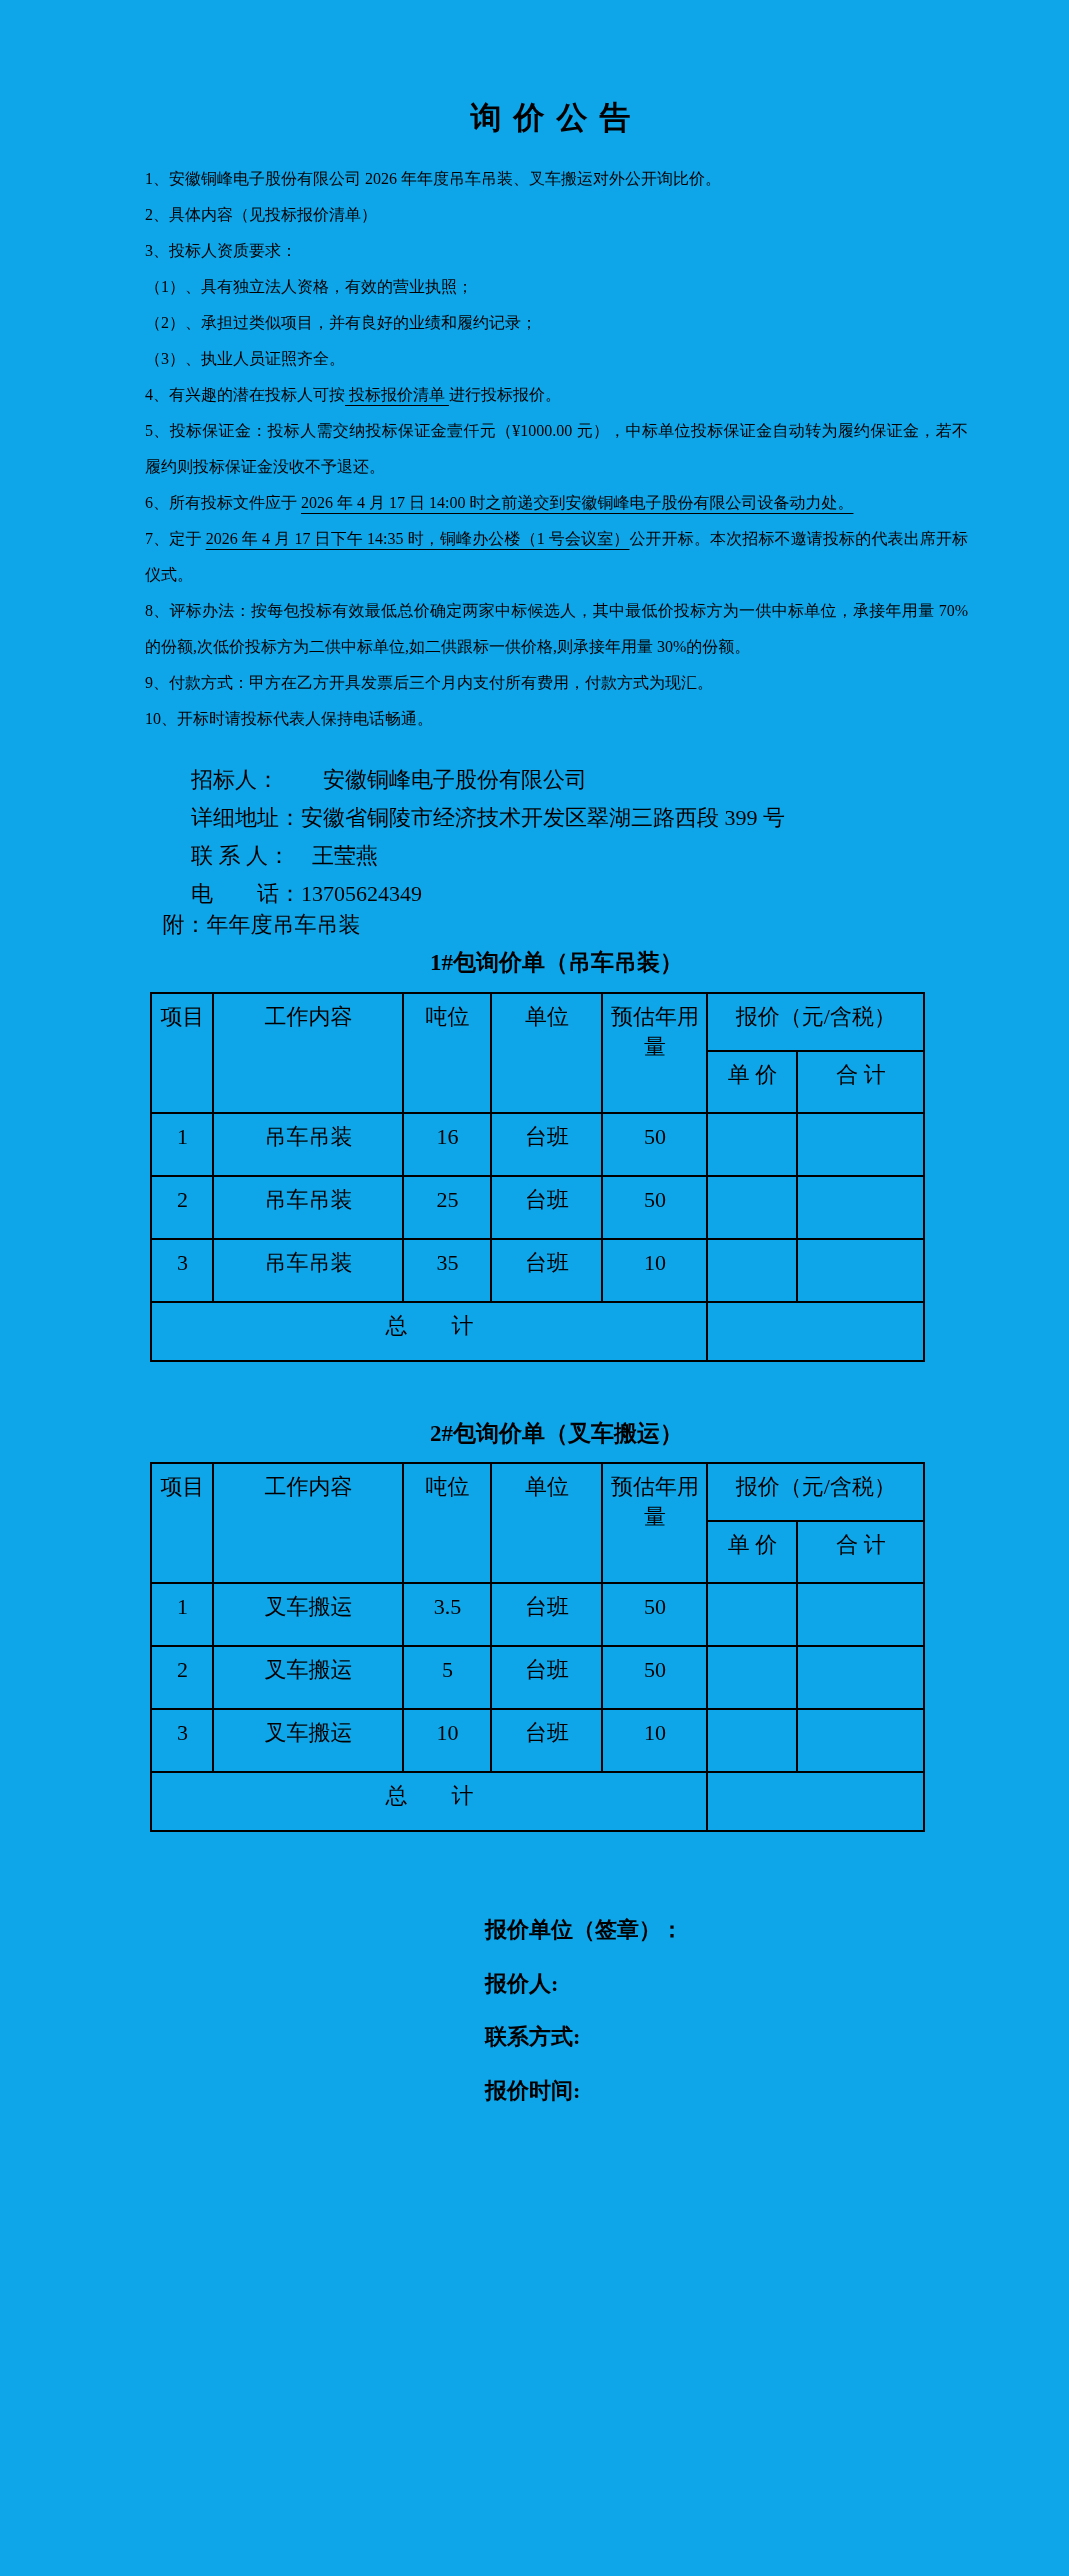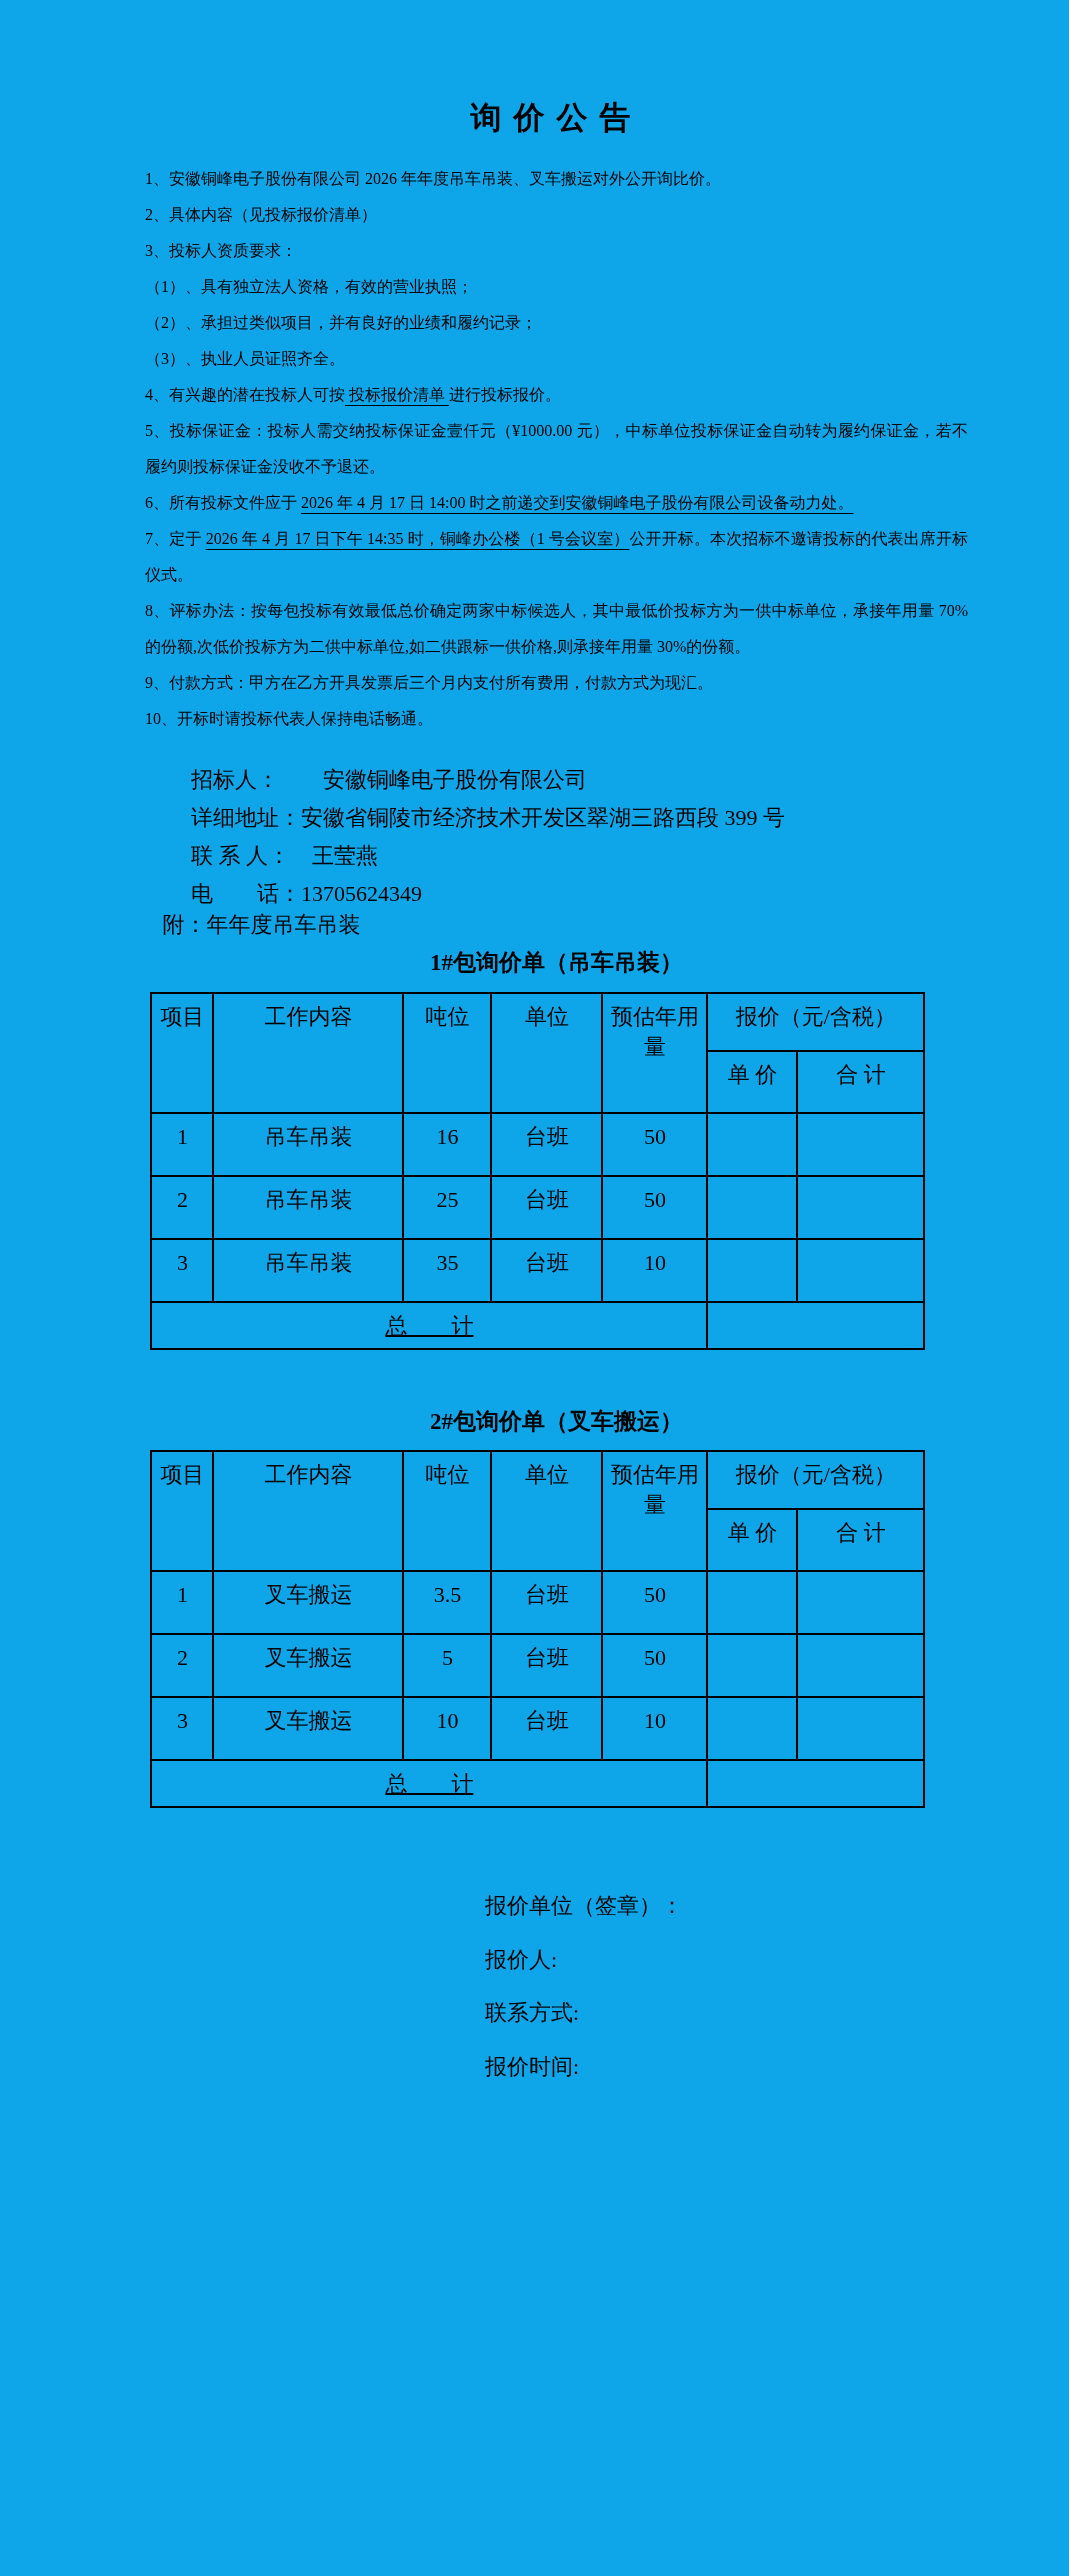--- a/index.html
+++ b/index.html
@@ -73,30 +73,31 @@
     text-align: center;
     vertical-align: top;
     padding: 8px 4px 0 4px;
     box-sizing: border-box;
     overflow: hidden;
     white-space: pre-wrap;
   }
   tr.hr1 { height: 58px; }
   tr.hr2 { height: 62px; }
   tr.dr  { height: 63px; }
-  tr.tr-total { height: 47px; text-decoration: underline; }
+  tr.tr-total { height: 59px; }
   .footer {
     margin-top: 80px;
     font-size: 22px;
   }
   .footer p {
     margin: 0 0 17.5px 0;
     line-height: 36px;
     padding-left: 340px;
     white-space: pre-wrap;
+    font-weight: bold;
   }
 </style>
 </head>
 <body>
 
 <div class="page">
 
   <h1 class="doc-title">询价公告</h1>
 
   <div class="notice">

